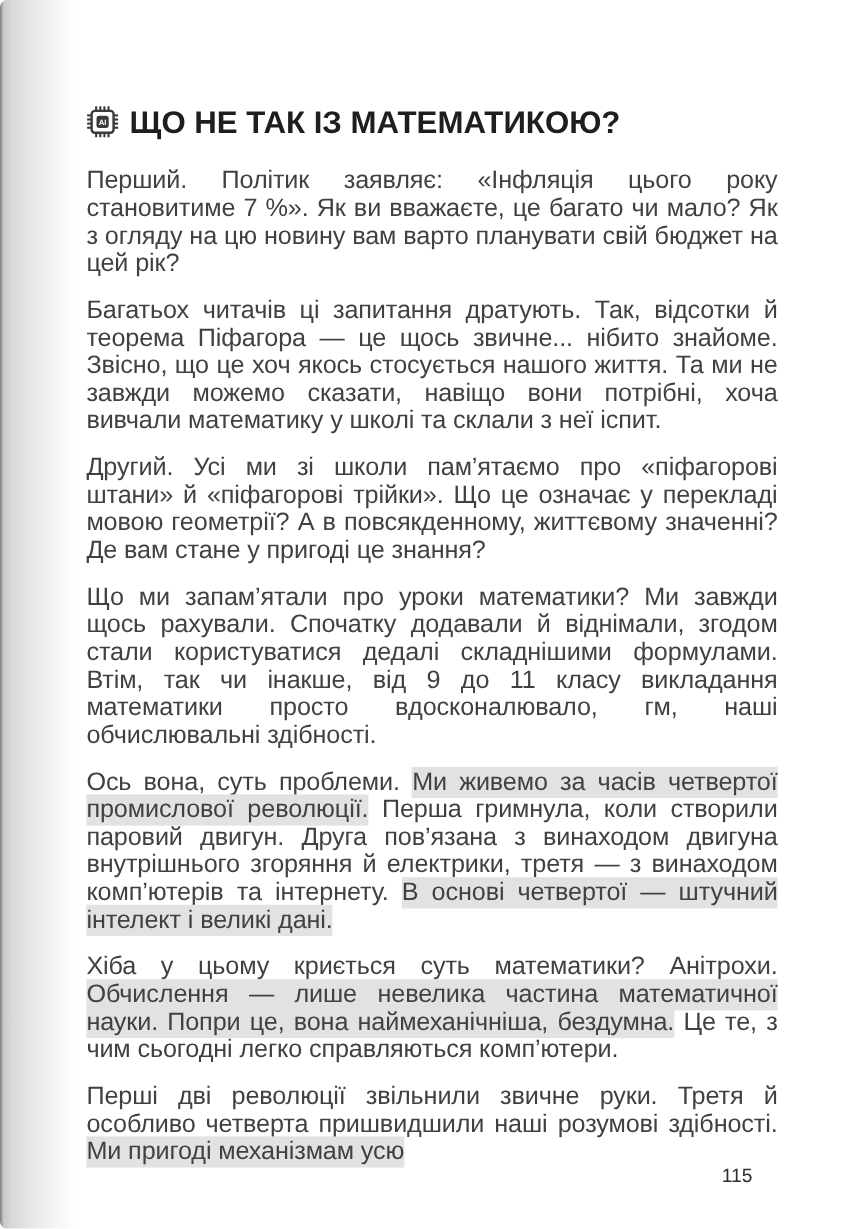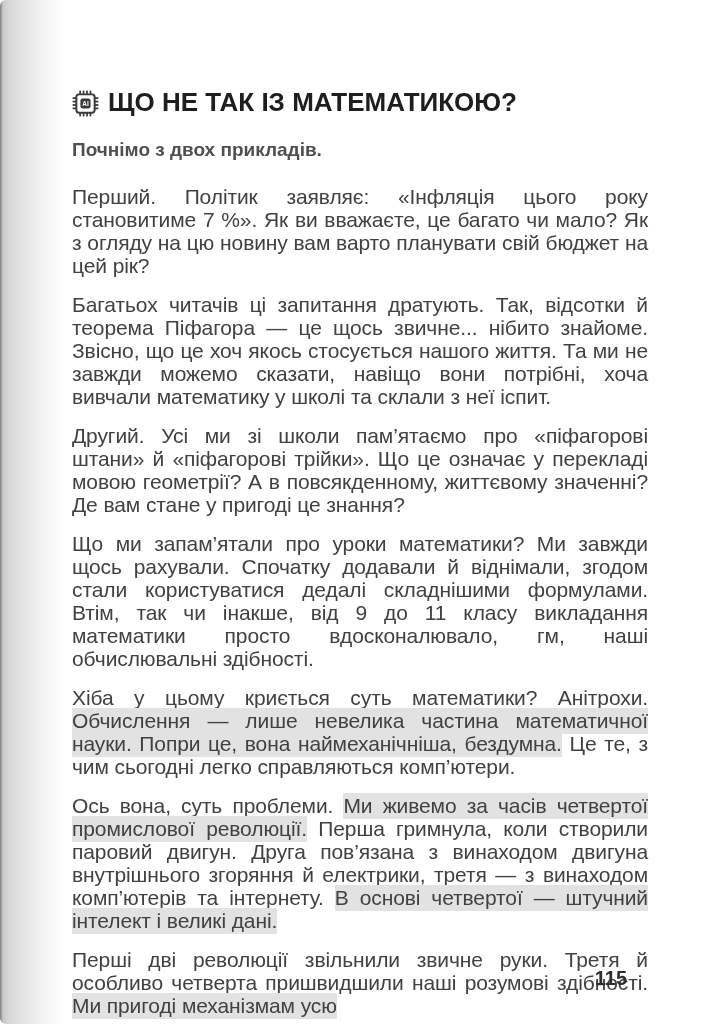--- a/index.html
+++ b/index.html
@@ -28,21 +28,21 @@
     pointer-events: none;
   }
   .content {
     position: absolute;
     left: 72px;
     top: 88px;
     width: 576px;
   }
   .chapter-header {
     display: flex;
-    align-items: flex-end;
+    align-items: flex-start;
     gap: 9px;
     margin: 0 0 22px 0;
   }
   .chapter-title {
     font-size: 26px;
     font-weight: 700;
     letter-spacing: 0px;
     color: #1e1e1e;
     line-height: 1.1;
     white-space: nowrap;
@@ -66,22 +66,22 @@
     margin: 0 0 16px 0;
   }
   .hl {
     background-color: var(--hl, #e2e2e2);
     padding: 1px 0 2px 0;
   }
   .page-number {
     position: absolute;
     right: 85px;
     bottom: 34px;
-    font-size: 20px;
-    font-weight: 700;
+    font-size: 16px;
+    font-weight: 400;
     color: #2e2e2e;
   }
 </style>
 </head>
 <body>
 
 <div class="page">
   <div class="spine-shadow"></div>
 
   <div class="content">
@@ -109,27 +109,26 @@
           <rect x="22.0" y="13.6" width="3.4" height="1.7"></rect>
           <rect x="22.0" y="16.9" width="3.4" height="1.7"></rect>
         </g>
         <rect x="4.2" y="4.2" width="17.6" height="17.6" rx="2.6" fill="#ffffff" stroke="#3a3a3a" stroke-width="1.9"></rect>
         <rect x="8.1" y="8.1" width="9.8" height="9.8" rx="2.2" fill="#3a3a3a"></rect>
         <text x="13" y="15.4" text-anchor="middle" font-size="6.2" font-weight="bold" fill="#ffffff" font-family="Liberation Sans, sans-serif">AI</text>
       </svg>
       <span class="chapter-title">ЩО НЕ ТАК ІЗ МАТЕМАТИКОЮ?</span>
     </div>
 
-    <p class="subtitle">Почнімо з двох прикладів.</p>
 
     <div class="paragraphs">
         <p class="para"><span>Перший. Політик заявляє: «Інфляція цього року становитиме 7 %». Як ви вважаєте, це багато чи мало? Як з огляду на цю новину вам варто планувати свій бюджет на цей рік?</span></p>
         <p class="para"><span>Багатьох читачів ці запитання дратують. Так, відсотки й теорема Піфагора — це щось звичне... нібито знайоме. Звісно, що це хоч якось стосується нашого життя. Та ми не завжди можемо сказати, навіщо вони потрібні, хоча вивчали математику у школі та склали з неї іспит.</span></p>
         <p class="para"><span>Другий. Усі ми зі школи пам’ятаємо про «піфагорові штани» й «піфагорові трійки». Що це означає у перекладі мовою геометрії? А в повсякденному, життєвому значенні? Де вам стане у пригоді це знання?</span></p>
         <p class="para"><span>Що ми запам’ятали про уроки математики? Ми завжди щось рахували. Спочатку додавали й віднімали, згодом стали користуватися дедалі складнішими формулами. Втім, так чи інакше, від 9 до 11 класу викладання математики просто вдосконалювало, гм, наші обчислювальні здібності.</span></p>
+        <p class="para"><span>Ось вона, суть проблеми. </span><span class="hl">Ми живемо за часів четвертої промислової революції.</span><span> Перша гримнула, коли створили паровий двигун. Друга пов’язана з винаходом двигуна внутрішнього згоряння й електрики, третя — з винаходом комп’ютерів та інтернету. </span><span class="hl">В основі четвертої — штучний інтелект і великі дані.</span></p>
         <p class="para"><span>Хіба у цьому криється суть математики? Анітрохи. </span><span class="hl">Обчислення — лише невелика частина математичної науки. Попри це, вона наймеханічніша, бездумна.</span><span> Це те, з чим сьогодні легко справляються комп’ютери.</span></p>
-        <p class="para"><span>Ось вона, суть проблеми. </span><span class="hl">Ми живемо за часів четвертої промислової революції.</span><span> Перша гримнула, коли створили паровий двигун. Друга пов’язана з винаходом двигуна внутрішнього згоряння й електрики, третя — з винаходом комп’ютерів та інтернету. </span><span class="hl">В основі четвертої — штучний інтелект і великі дані.</span></p>
         <p class="para"><span>Перші дві революції звільнили звичне руки. Третя й особливо четверта пришвидшили наші розумові здібності. </span><span class="hl">Ми пригоді механізмам усю</span></p>
       </div>
   </div>
 
   <div class="page-number">115</div>
 </div>
 
 </body></html>

